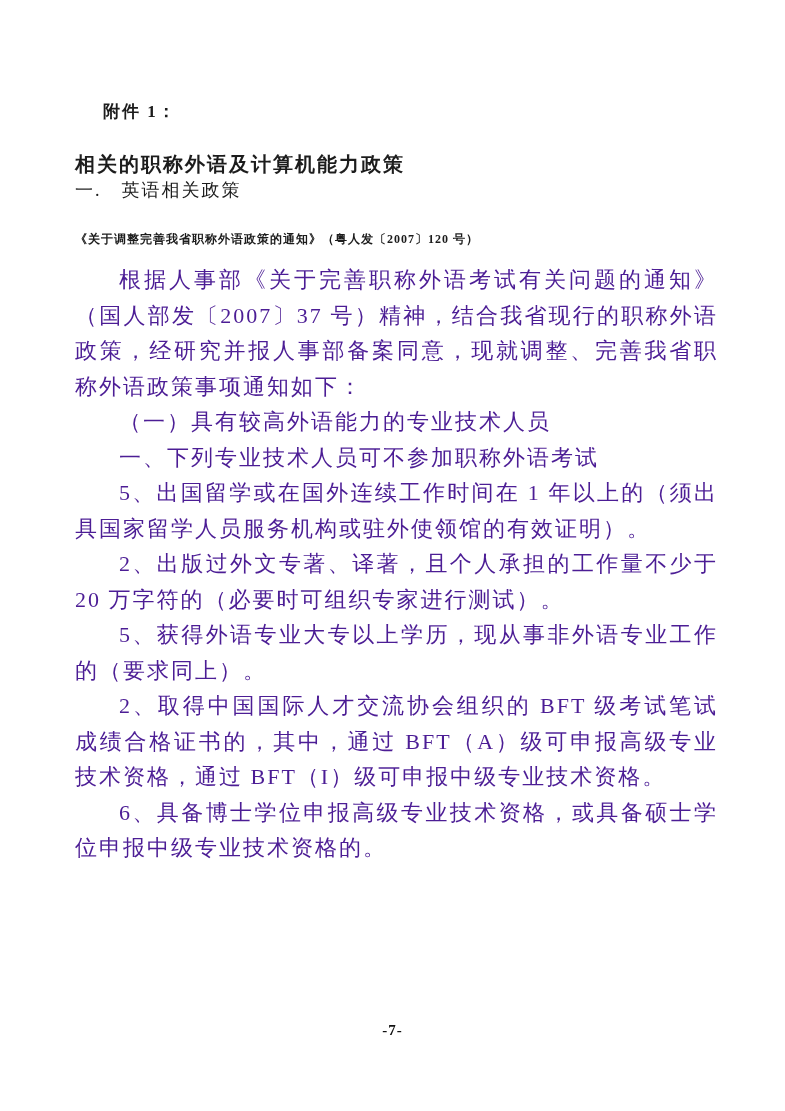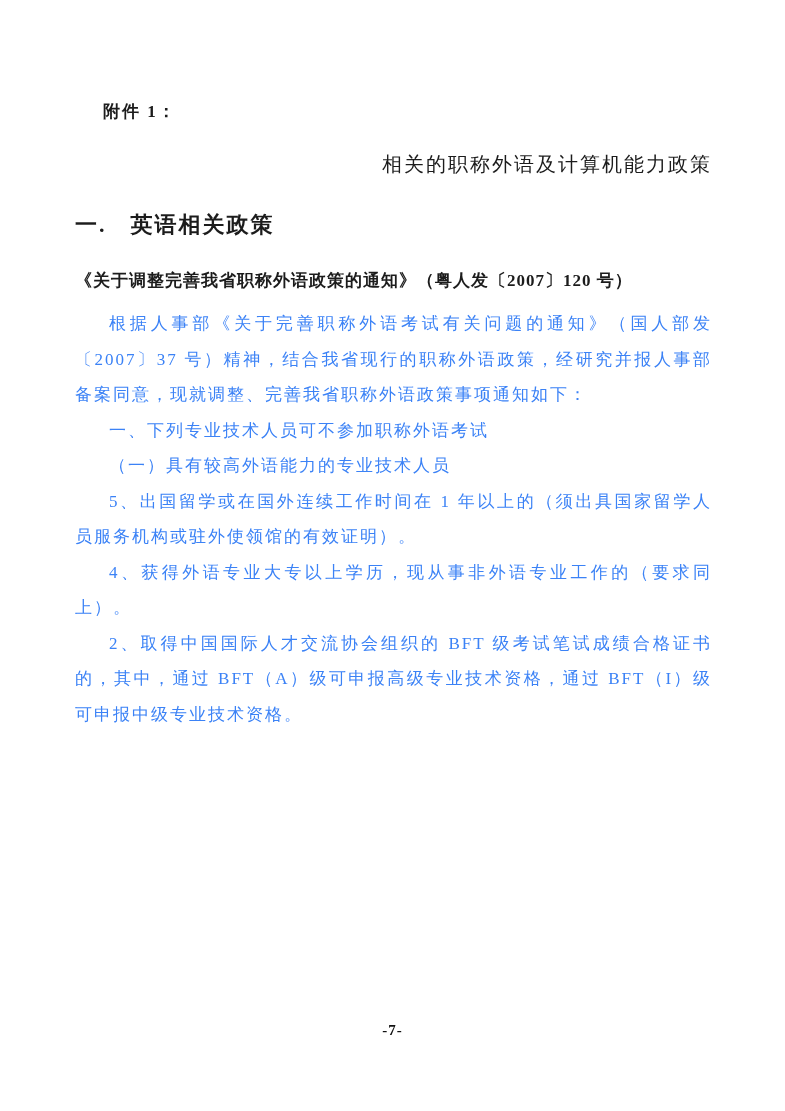--- a/index.html
+++ b/index.html
@@ -13,56 +13,55 @@
     height: 1111px;
     margin: 0 auto;
     background: #ffffff;
     color: #1c1c1c;
     font-family: "Liberation Serif", "DejaVu Serif", serif;
     overflow: hidden;
   }
   .content {
     position: absolute;
     left: 75px;
-    right: 73px;
+    right: 67px;
     top: 0;
   }
   .attachment-label {
     margin: 100px 0 0 28px;
     font-size: 17px;
     font-weight: bold;
     letter-spacing: 2px;
   }
   .doc-title {
     margin-top: 28px;
-    text-align: right;
+    text-align: left;
     font-size: 20px;
-    font-weight: normal;
+    font-weight: bold;
     letter-spacing: 2px;
   }
   .section-heading {
-    margin-top: 32px;
-    font-size: 22px;
-    font-weight: bold;
+    font-size: 18px;
+    font-weight: normal;
     letter-spacing: 2px;
   }
   .doc-subtitle {
     margin-top: 29px;
-    font-size: 17px;
+    font-size: 12px;
     font-weight: bold;
     letter-spacing: 1px;
   }
   .body-text p {
     margin: 0;
-    font-size: 17px;
+    font-size: 22px;
     line-height: 35.5px;
     letter-spacing: 2px;
     text-align: justify;
     text-indent: 2em;
-    color: #3b82f6;
+    color: #4c1d95;
   }
   .body-text {
     margin-top: 14px;
   }
   .page-number {
     position: absolute;
     left: 0;
     right: 0;
     bottom: 72px;
     text-align: center;
@@ -81,23 +80,25 @@
     <div class="attachment-label">附件 1：</div>
 
     <div class="doc-title">相关的职称外语及计算机能力政策</div>
 
     <div class="section-heading">一.　英语相关政策</div>
 
     <div class="doc-subtitle">《关于调整完善我省职称外语政策的通知》（粤人发〔2007〕120 号）</div>
 
     <div class="body-text">
       <p>根据人事部《关于完善职称外语考试有关问题的通知》（国人部发〔2007〕37 号）精神，结合我省现行的职称外语政策，经研究并报人事部备案同意，现就调整、完善我省职称外语政策事项通知如下：</p>
+      <p>（一）具有较高外语能力的专业技术人员</p>
       <p>一、下列专业技术人员可不参加职称外语考试</p>
-      <p>（一）具有较高外语能力的专业技术人员</p>
       <p>5、出国留学或在国外连续工作时间在 1 年以上的（须出具国家留学人员服务机构或驻外使领馆的有效证明）。</p>
-      <p>4、获得外语专业大专以上学历，现从事非外语专业工作的（要求同上）。</p>
+      <p>2、出版过外文专著、译著，且个人承担的工作量不少于 20 万字符的（必要时可组织专家进行测试）。</p>
+      <p>5、获得外语专业大专以上学历，现从事非外语专业工作的（要求同上）。</p>
       <p>2、取得中国国际人才交流协会组织的 BFT 级考试笔试成绩合格证书的，其中，通过 BFT（A）级可申报高级专业技术资格，通过 BFT（I）级可申报中级专业技术资格。</p>
+      <p>6、具备博士学位申报高级专业技术资格，或具备硕士学位申报中级专业技术资格的。</p>
     </div>
 
   </div>
 
   <div class="page-number">-7-</div>
 </div>
 
 </body></html>

